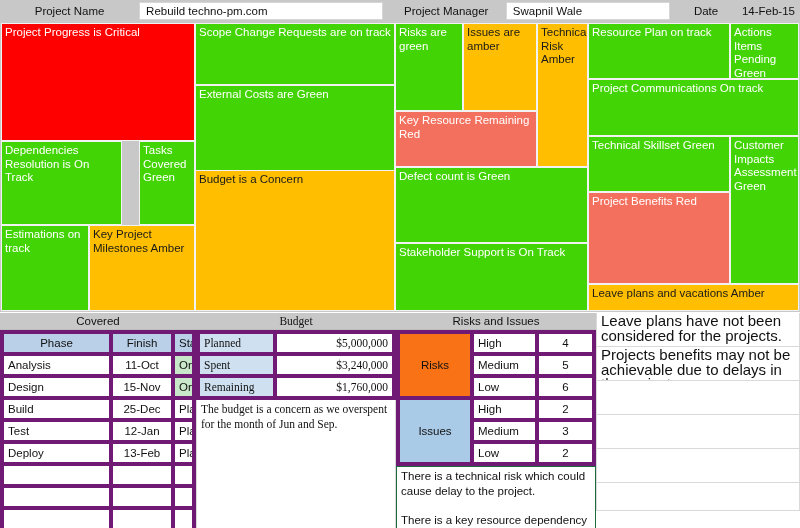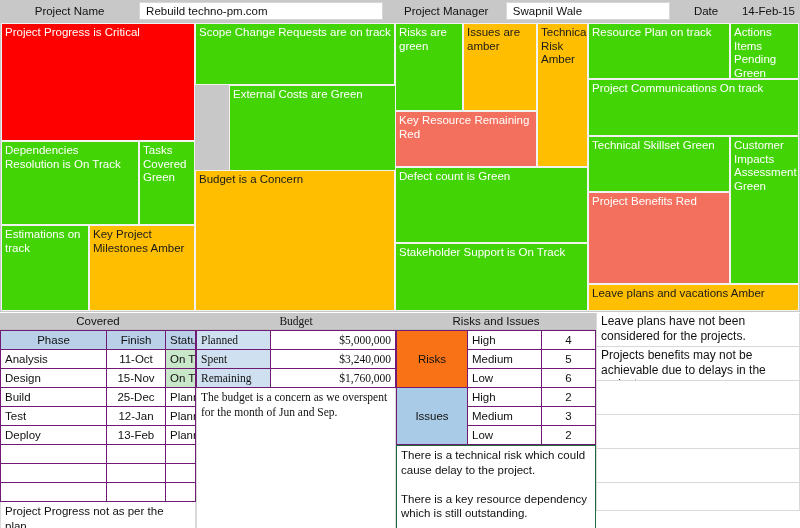--- a/index.html
+++ b/index.html
@@ -37,64 +37,64 @@
   .tile.salmon {background:#F4705E;color:#ffffff;}
 
   
   .panels{position:absolute;left:0;top:313px;width:800px;height:215px;background:#fff;}
   .panel{position:absolute;top:0;height:215px;box-sizing:border-box;}
   .ptitle{height:17px;background:#c8c8c8;display:flex;align-items:center;
     justify-content:center;font-size:11.5px;color:#111;
     border-bottom:1px solid #bdbdbd;box-sizing:border-box;}
 
   table.grid{border-collapse:collapse;table-layout:fixed;width:100%;}
-  table.grid td{border:1px solid #701a75;height:18px;font-size:11.5px;
+  table.grid td{border:4px solid #701a75;height:18px;font-size:11.5px;
     padding:0 4px;color:#111;overflow:hidden;white-space:nowrap;}
   .hdr{background:#b9d0e8;text-align:center;}
   .ctr{text-align:center;}
   .rgt{text-align:right;}
   .ontrack{background:#c9e7c9;text-align:center;}
   .lbl-blue{background:#cfe0f0;}
   .risks-cell{background:#f97316;text-align:center;vertical-align:middle;}
   .issues-cell{background:#aacbe8;text-align:center;vertical-align:middle;}
   .note{border:1px solid #d9d9d9;border-top:none;box-sizing:border-box;
     font-size:11.5px;line-height:14.5px;padding:2px 4px;color:#111;
     white-space:pre-wrap;background:#fff;}
   .note-green{border:1px solid #1d6b3a;box-sizing:border-box;
     font-size:11.5px;line-height:14.5px;padding:2px 4px;color:#111;
     white-space:pre-wrap;background:#fff;}
   .blankrow td{height:18px;}
   .kpi-row{border:1px solid #d9d9d9;border-top:none;box-sizing:border-box;
-    font-size:12px;line-height:14.5px;padding:1px 4px;color:#111;
+    font-size:15px;line-height:14.5px;padding:1px 4px;color:#111;
     white-space:pre-wrap;overflow:hidden;}
 </style>
 </head>
 <body>
 
 <div id="root">
 
   <div class="topbar">
     <div class="tb-label w-name-l">Project Name</div>
     <div class="tb-value w-name-v">Rebuild techno-pm.com</div>
     <div class="tb-sep"></div>
     <div class="tb-label w-pm-l">Project Manager</div>
     <div class="tb-value w-pm-v">Swapnil Wale</div>
     <div class="tb-sep"></div>
     <div class="tb-label w-dt-l">Date</div>
     <div class="tb-label w-dt-v">14-Feb-15</div>
   </div>
 
   <div class="treemap" id="treemap">
       <div class="tile red" style="left: 1px; top: 1px; width: 194px; height: 118px;"><span>Project Progress is Critical</span></div>
-      <div class="tile green" style="left: 1px; top: 119px; width: 138px; height: 84px;"><span>Dependencies Resolution is On Track</span></div>
+      <div class="tile green" style="left: 1px; top: 119px; width: 121px; height: 84px;"><span>Dependencies Resolution is On Track</span></div>
       <div class="tile green" style="left: 139px; top: 119px; width: 56px; height: 84px;"><span>Tasks Covered Green</span></div>
       <div class="tile green" style="left: 1px; top: 203px; width: 88px; height: 86px;"><span>Estimations on track</span></div>
       <div class="tile amber" style="left: 89px; top: 203px; width: 106px; height: 86px;"><span>Key Project Milestones Amber</span></div>
       <div class="tile green" style="left: 195px; top: 1px; width: 200px; height: 62px;"><span>Scope Change Requests are on track</span></div>
-      <div class="tile green" style="left: 195px; top: 63px; width: 200px; height: 89px; margin-left: 34px;"><span>External Costs are Green</span></div>
+      <div class="tile green" style="left: 195px; top: 63px; width: 200px; height: 89px;"><span>External Costs are Green</span></div>
       <div class="tile amber" style="left: 195px; top: 148px; width: 200px; height: 141px;"><span>Budget is a Concern</span></div>
       <div class="tile green" style="left: 395px; top: 1px; width: 68px; height: 88px;"><span>Risks are green</span></div>
       <div class="tile amber" style="left: 463px; top: 1px; width: 74px; height: 88px;"><span>Issues are amber</span></div>
       <div class="tile amber" style="left: 537px; top: 1px; width: 51px; height: 144px;"><span>Technical Risk Amber</span></div>
       <div class="tile salmon" style="left: 395px; top: 89px; width: 142px; height: 56px;"><span>Key Resource Remaining Red</span></div>
       <div class="tile green" style="left: 395px; top: 145px; width: 193px; height: 76px;"><span>Defect count is Green</span></div>
       <div class="tile green" style="left: 395px; top: 221px; width: 193px; height: 68px;"><span>Stakeholder Support is On Track</span></div>
       <div class="tile green" style="left: 588px; top: 1px; width: 142px; height: 56px;"><span>Resource Plan on track</span></div>
       <div class="tile green" style="left: 730px; top: 1px; width: 69px; height: 56px;"><span>Actions Items Pending Green</span></div>
       <div class="tile green" style="left: 588px; top: 57px; width: 211px; height: 57px;"><span>Project Communications On track</span></div>

